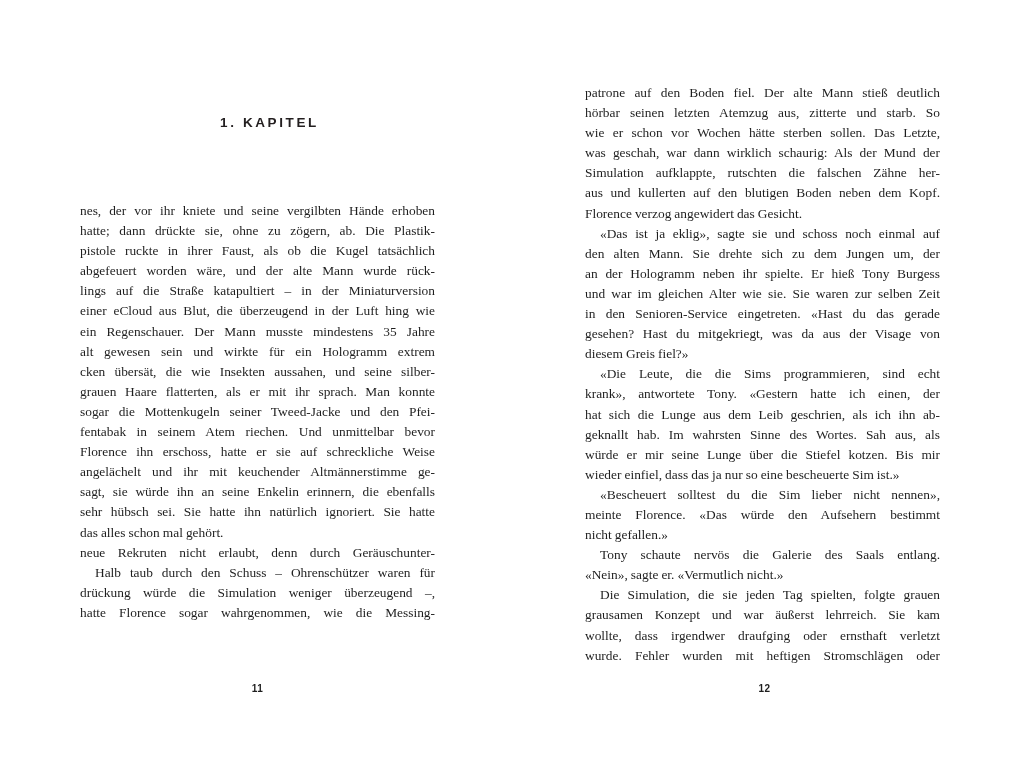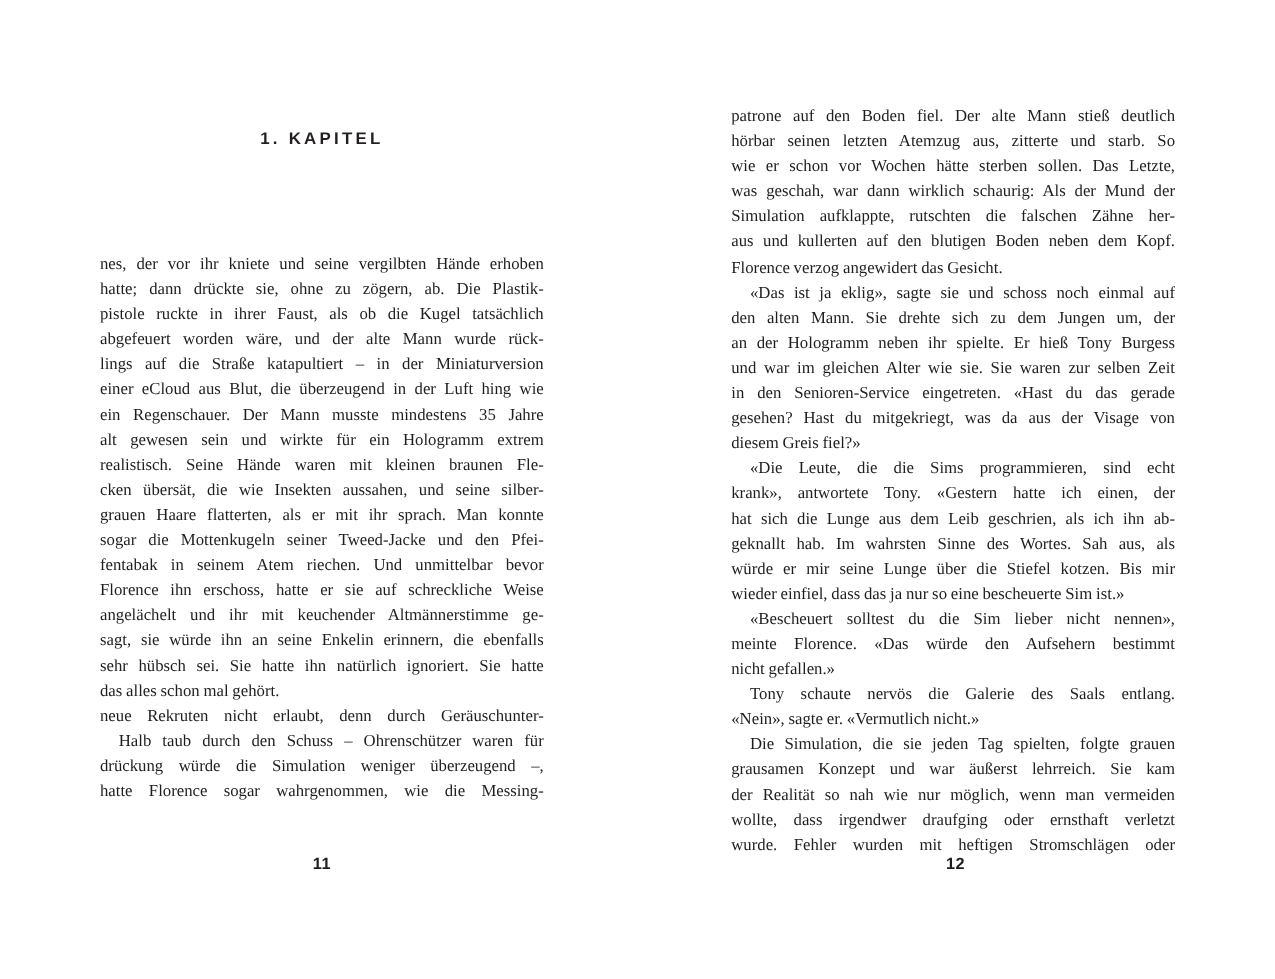--- a/index.html
+++ b/index.html
@@ -10,21 +10,21 @@
   }
   .spread {
     position: relative;
     width: 1020px; height: 783px;
     background: #ffffff;
     overflow: hidden;
   }
   .chapter-heading {
     position: absolute;
     left: 80px; top: 103px; width: 355px;
-    margin: 0;
+    margin: 12px;
     text-align: center;
     font-family: "Liberation Sans", sans-serif;
     font-weight: 700;
     font-size: 13.5px;
     letter-spacing: 2.6px;
     color: #231f20;
   }
   .text-col { position: absolute; width: 355px; }
   #left-col  { left: 80px;  top: 201px; }
   #right-col { left: 585px; top: 83px;  }
@@ -44,21 +44,21 @@
     font-size: 19.5px;
     font-weight: 700;
     line-height: 1;
   }
   .page-number {
     position: absolute;
     top: 683px; width: 355px;
     text-align: center;
     font-family: "Liberation Sans", sans-serif;
     font-weight: 700;
-    font-size: 13px;
+    font-size: 10px;
     letter-spacing: 0.5px;
     color: #1e1e1e;
   }
   #pn-left  { left: 80px; }
   #pn-right { left: 587px; }
 </style>
 </head>
 <body>
 
 <div class="spread">
@@ -67,21 +67,20 @@
     <h1 class="chapter-heading">1. KAPITEL</h1>
     <div class="text-col" id="left-col">
         <div class="line">nes, der vor ihr kniete und seine vergilbten Hände erhoben</div>
         <div class="line">hatte; dann drückte sie, ohne zu zögern, ab. Die Plastik-</div>
         <div class="line">pistole ruckte in ihrer Faust, als ob die Kugel tatsächlich</div>
         <div class="line">abgefeuert worden wäre, und der alte Mann wurde rück-</div>
         <div class="line">lings auf die Straße katapultiert – in der Miniaturversion</div>
         <div class="line">einer eCloud aus Blut, die überzeugend in der Luft hing wie</div>
         <div class="line">ein Regenschauer. Der Mann musste mindestens 35 Jahre</div>
         <div class="line">alt gewesen sein und wirkte für ein Hologramm extrem</div>
-        <div class="line">realistisch. Seine Hände waren mit kleinen braunen Fle-</div>
         <div class="line">cken übersät, die wie Insekten aussahen, und seine silber-</div>
         <div class="line">grauen Haare flatterten, als er mit ihr sprach. Man konnte</div>
         <div class="line">sogar die Mottenkugeln seiner Tweed-Jacke und den Pfei-</div>
         <div class="line">fentabak in seinem Atem riechen. Und unmittelbar bevor</div>
         <div class="line">Florence ihn erschoss, hatte er sie auf schreckliche Weise</div>
         <div class="line">angelächelt und ihr mit keuchender Altmännerstimme ge-</div>
         <div class="line">sagt, sie würde ihn an seine Enkelin erinnern, die ebenfalls</div>
         <div class="line">sehr hübsch sei. Sie hatte ihn natürlich ignoriert. Sie hatte</div>
         <div class="line para-end">das alles schon mal gehört.</div>
         <div class="line">neue Rekruten nicht erlaubt, denn durch Geräuschunter-</div>
@@ -114,20 +113,19 @@
         <div class="line">geknallt hab. Im wahrsten Sinne des Wortes. Sah aus, als</div>
         <div class="line">würde er mir seine Lunge über die Stiefel kotzen. Bis mir</div>
         <div class="line para-end">wieder einfiel, dass das ja nur so eine bescheuerte Sim ist.»</div>
         <div class="line indented">«Bescheuert solltest du die Sim lieber nicht nennen»,</div>
         <div class="line">meinte Florence. «Das würde den Aufsehern bestimmt</div>
         <div class="line para-end">nicht gefallen.»</div>
         <div class="line indented">Tony schaute nervös die Galerie des Saals entlang.</div>
         <div class="line para-end">«Nein», sagte er. «Vermutlich nicht.»</div>
         <div class="line indented">Die Simulation, die sie jeden Tag spielten, folgte grauen</div>
         <div class="line">grausamen Konzept und war äußerst lehrreich. Sie kam</div>
-        <div class="line">der Realität so nah wie nur möglich, wenn man vermeiden</div>
         <div class="line">wollte, dass irgendwer draufging oder ernsthaft verletzt</div>
         <div class="line">wurde. Fehler wurden mit heftigen Stromschlägen oder</div>
       </div>
     <div class="page-number" id="pn-right">12</div>
   </div>
 
 </div>
 
 </body></html>

